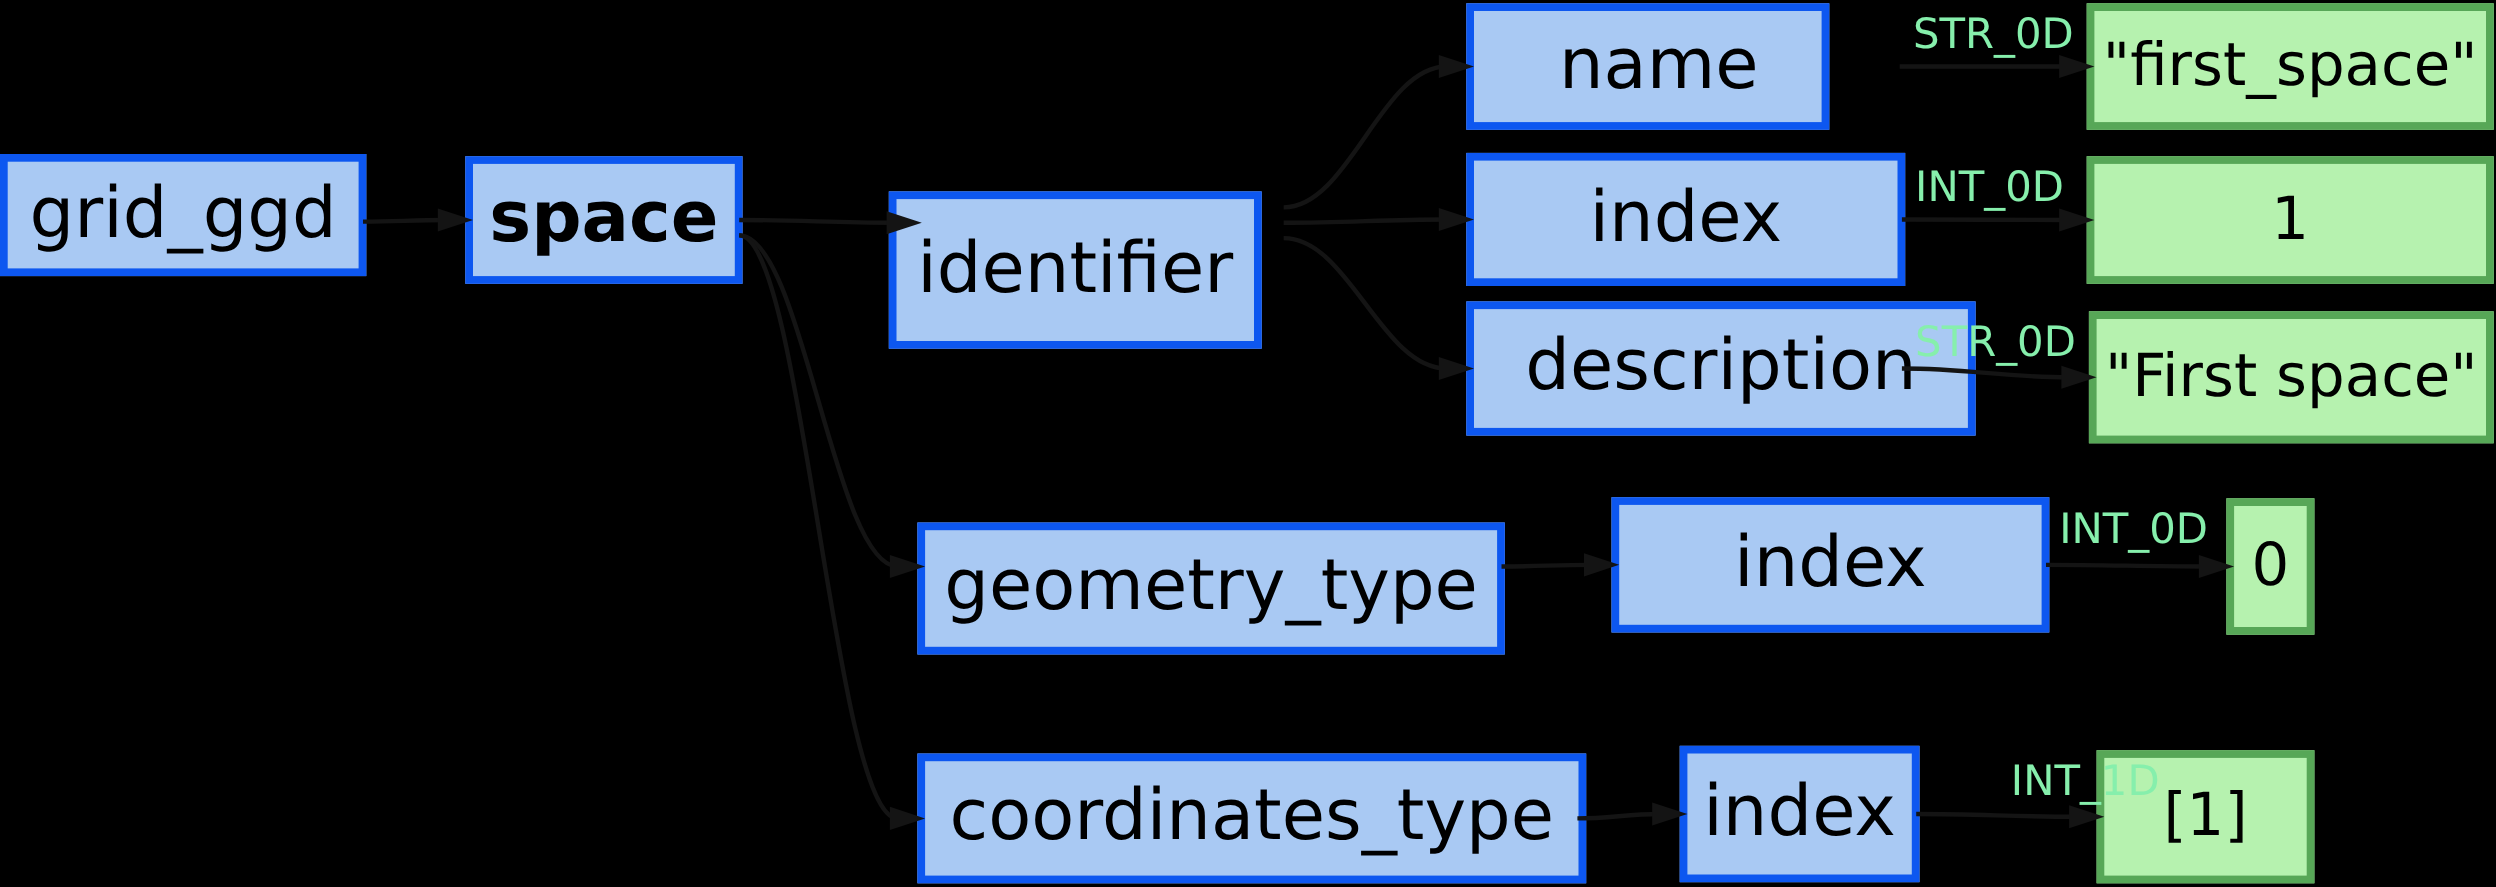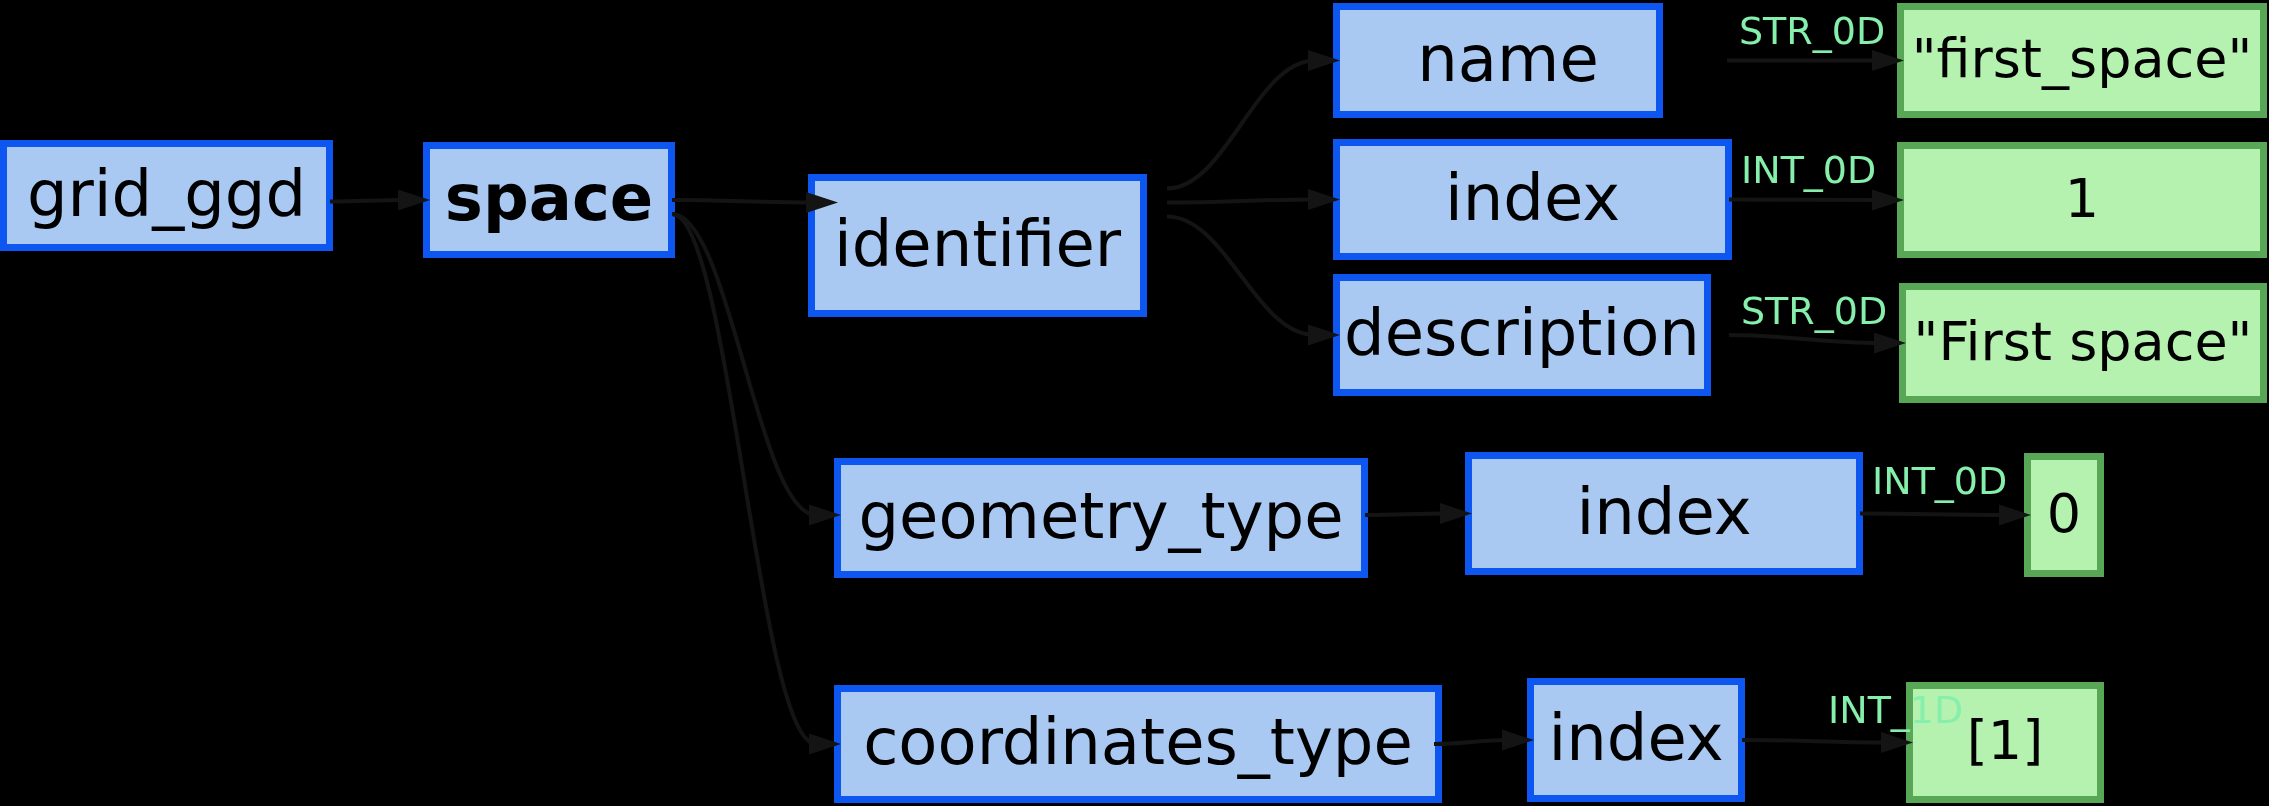--- a/index.html
+++ b/index.html
@@ -98,24 +98,24 @@
     </div>
     <div class="node structure" style="left: 808px; top: 142px; width: 339px; height: 143px; margin-top: 32px;">
       <span>identifier</span>
     </div>
     <div class="node structure" style="left: 1333px; top: 3px; width: 330px; height: 115px; padding-left: 20px;">
       <span>name</span>
     </div>
     <div class="node structure" style="left: 1333px; top: 139px; width: 399px; height: 121px;">
       <span>index</span>
     </div>
-    <div class="node structure" style="left: 1333px; top: 274px; width: 378px; height: 122px;">
+    <div class="node structure" style="left: 1333px; top: 274px; width: 463px; height: 122px;">
       <span>description</span>
     </div>
-    <div class="node structure" style="left: 834px; top: 458px; width: 534px; height: 120px;">
+    <div class="node structure" style="left: 834px; top: 475px; width: 534px; height: 120px;">
       <span>geometry_type</span>
     </div>
     <div class="node structure" style="left: 1465px; top: 452px; width: 398px; height: 123px;">
       <span>index</span>
     </div>
     <div class="node structure" style="left: 834px; top: 685px; width: 608px; height: 118px;">
       <span>coordinates_type</span>
     </div>
     <div class="node structure" style="left: 1527px; top: 678px; width: 218px; height: 124px;">
       <span>index</span>

